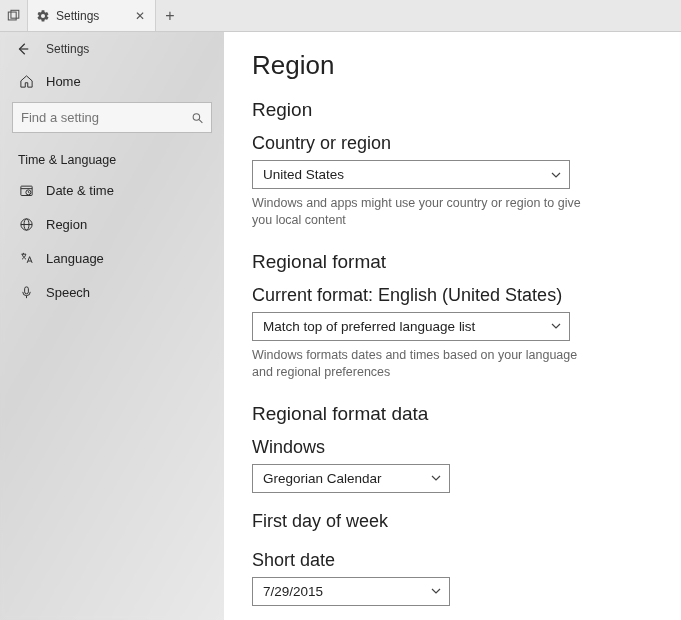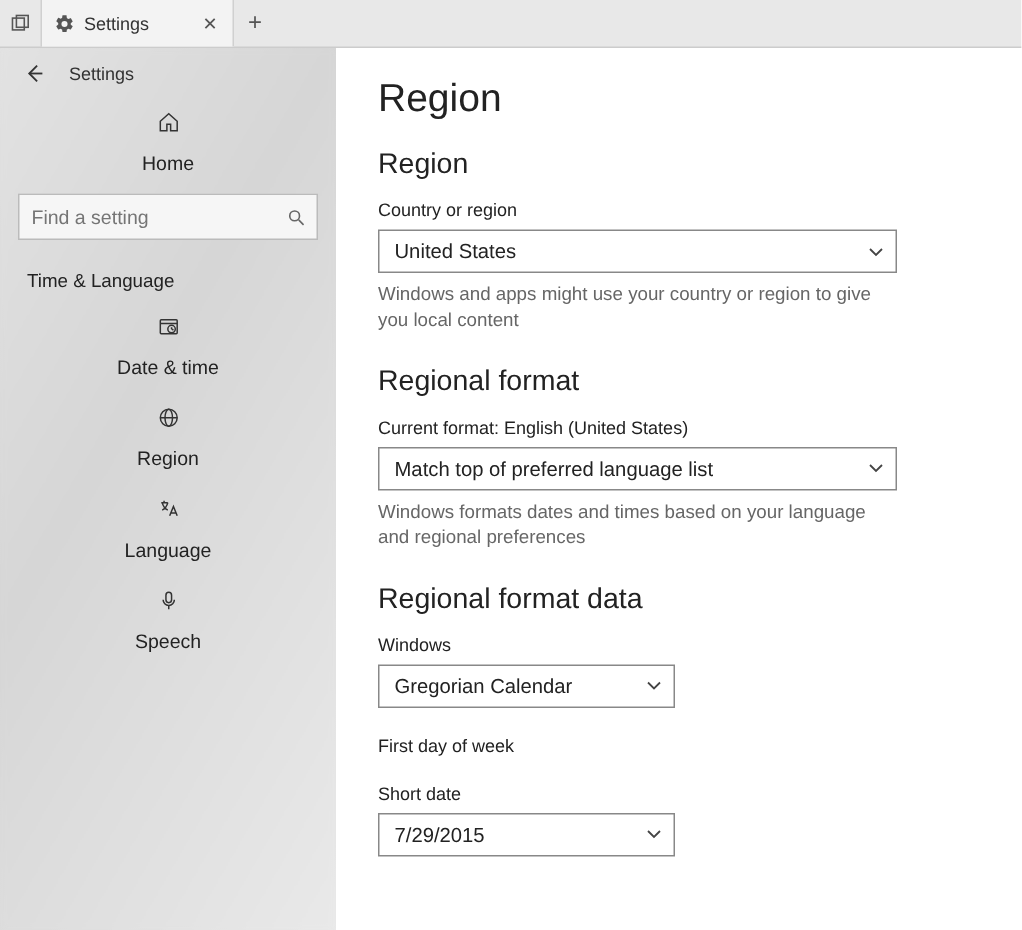--- a/index.html
+++ b/index.html
@@ -13,36 +13,36 @@
 .titlebar .tab .close { margin-left:auto; font-size:12px; color:#555; padding:0 2px; cursor:pointer;}
 .titlebar .newtab { width:28px; text-align:center; font-size:16px; color:#555; cursor:pointer; }
 
 .app { display:flex; height: calc(620px - 32px); }
 .sidebar { width: 224px; position:relative; background: linear-gradient(120deg, #e2e2e2 0%, #d6d6d6 40%, #e9e9e9 100%); padding: 6px 0 0 0; }
 .sidebar::before{content:"";position:absolute;inset:0;backdrop-filter: blur(2px);} 
 .sidebar > * { position:relative; }
 .sb-top { display:flex; align-items:center; gap:14px; padding: 4px 16px 8px 16px; font-size:12px; color:#333; }
 .sb-back { width:16px; display:inline-block; }
 .sb-section { padding: 0 12px; }
-.sb-item { display:flex; align-items:center; gap:12px; padding: 9px 6px; font-size:13px; color:#222; cursor:pointer;flex-direction:column; }
+.sb-item { display:flex; align-items:center; gap:12px; padding: 9px 6px; font-size:13px; color:#222; cursor:pointer; }
 .sb-item .icon { width:16px; height:16px; display:flex; align-items:center; justify-content:center; color:#333; flex-shrink:0;}
 .sb-item.selected { font-weight:400; }
 .sb-cat { font-size:12.5px; font-weight:400; color:#222; padding: 10px 6px 6px 6px; }
 
 .search-wrap { margin: 4px 12px 10px 12px; position:relative; }
 .search-input { width:100%; padding:7px 28px 7px 8px; font-size:13px; background:#f6f6f6; border:1px solid #bbb; color:#666; }
 .search-icon { position:absolute; right:8px; top:50%; transform:translateY(-50%); color:#666; font-size:13px; }
 
 .main { flex:1; padding: 18px 28px 12px 28px; overflow-y:auto; color:#222;}
 .page-title { font-size:26px; font-weight:400; margin-bottom:18px; }
 .section-h { font-size:19px; font-weight:400; margin: 6px 0 12px 0; }
-.field-label { font-size:12px; margin-bottom:6px; }
+.field-label { font-size:18px; margin-bottom:6px; }
 .helper { font-size:12.5px; color:#666; margin-top:6px; line-height:1.35; max-width:340px; }
 
-.select-box { position:relative; width:346px; border:1px solid #888; background:#fff; padding:6px 28px 6px 10px; font-size:13.5px; cursor:pointer; user-select:none; }
+.select-box { position:relative; width:318px; border:1px solid #888; background:#fff; padding:6px 28px 6px 10px; font-size:13.5px; cursor:pointer; user-select:none; }
 .select-box.small { width:198px; }
 .select-box .chev { position:absolute; right:8px; top:50%; transform:translateY(-50%); font-size:10px; color:#444; }
 .group { margin-bottom:22px; }
 .subgroup { margin-bottom:18px; }
 
 svg { display:block; }
 .main::-webkit-scrollbar{width:16px;}
 .main::-webkit-scrollbar-track{background:#efefef;}
 .main::-webkit-scrollbar-thumb{background:#c5c5c5;}
 </style>

